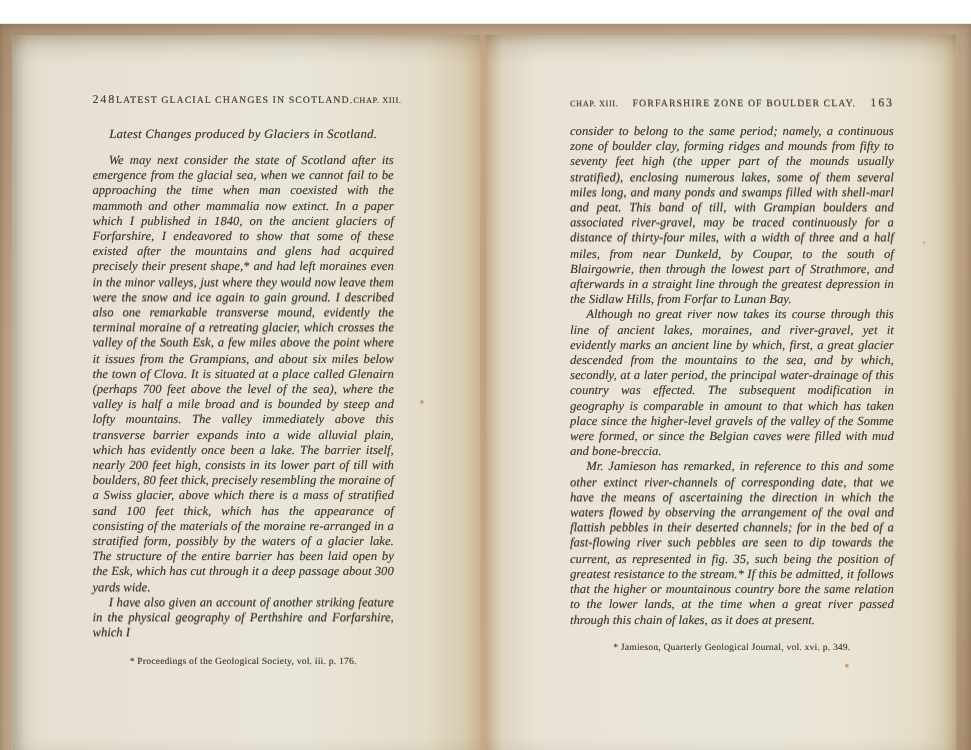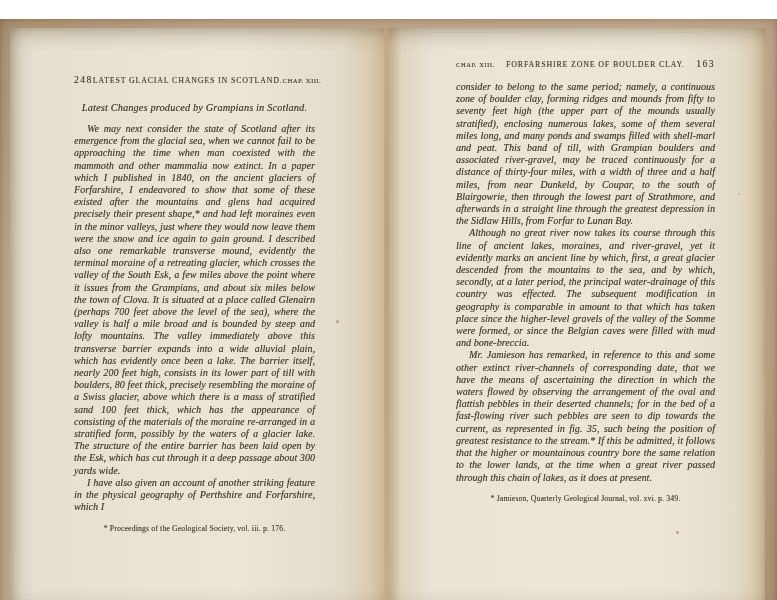--- a/index.html
+++ b/index.html
@@ -44,21 +44,21 @@
     left: 384px; top: 9px; width: 5px; height: 583px;
     background: linear-gradient(180deg, #c6ac8b 0%, #bba07e 35%, #c0a684 70%, #c8ae8d 100%);
     opacity: .85;
   }
   .content {
     position: absolute;
     color: #433b31;
     text-shadow: 0.2px 0.2px 0.35px rgba(66,56,44,.55);
   }
   .page-left .content { left: 64px; top: 47px; width: 241px; }
-  .page-right .content { left: 70px; top: 31px; width: 259px; }
+  .page-right .content { left: 70px; top: 50px; width: 259px; }
 
   .running-head {
     display: flex;
     justify-content: space-between;
     align-items: baseline;
     font-size: 7.8px;
     letter-spacing: 0.9px;
     color: #4b4234;
     white-space: nowrap;
   }
@@ -105,21 +105,21 @@
 <div class="frame">
 
   <div class="page page-left">
     <div class="content">
       <div class="running-head">
         <span class="pageno">248</span>
         <span class="title">LATEST GLACIAL CHANGES IN SCOTLAND.</span>
         <span class="chap">CHAP. XIII.</span>
       </div>
 
-      <div class="section-heading">Latest Changes produced by Grampians in Scotland.</div>
+      <div class="section-heading">Latest Changes produced by Glaciers in Scotland.</div>
 
       <div class="body-text">
         <p>We may next consider the state of Scotland after its emergence from the glacial sea, when we cannot fail to be approaching the time when man coexisted with the mammoth and other mammalia now extinct.  In a paper which I published in 1840, on the ancient glaciers of Forfarshire, I endeavored to show that some of these existed after the mountains and glens had acquired precisely their present shape,* and had left moraines even in the minor valleys, just where they would now leave them were the snow and ice again to gain ground.  I described also one remarkable transverse mound, evidently the terminal moraine of a retreating glacier, which crosses the valley of the South Esk, a few miles above the point where it issues from the Grampians, and about six miles below the town of Clova.  It is situated at a place called Glenairn (perhaps 700 feet above the level of the sea), where the valley is half a mile broad and is bounded by steep and lofty mountains.  The valley immediately above this transverse barrier expands into a wide alluvial plain, which has evidently once been a lake.  The barrier itself, nearly 200 feet high, consists in its lower part of till with boulders, 80 feet thick, precisely resembling the moraine of a Swiss glacier, above which there is a mass of stratified sand 100 feet thick, which has the appearance of consisting of the materials of the moraine re-arranged in a stratified form, possibly by the waters of a glacier lake.  The structure of the entire barrier has been laid open by the Esk, which has cut through it a deep passage about 300 yards wide.</p>
         <p>I have also given an account of another striking feature in the physical geography of Perthshire and Forfarshire, which I</p>
       </div>
 
       <div class="footnote">* Proceedings of the Geological Society, vol. iii. p. 176.</div>
     </div>
   </div>
 

